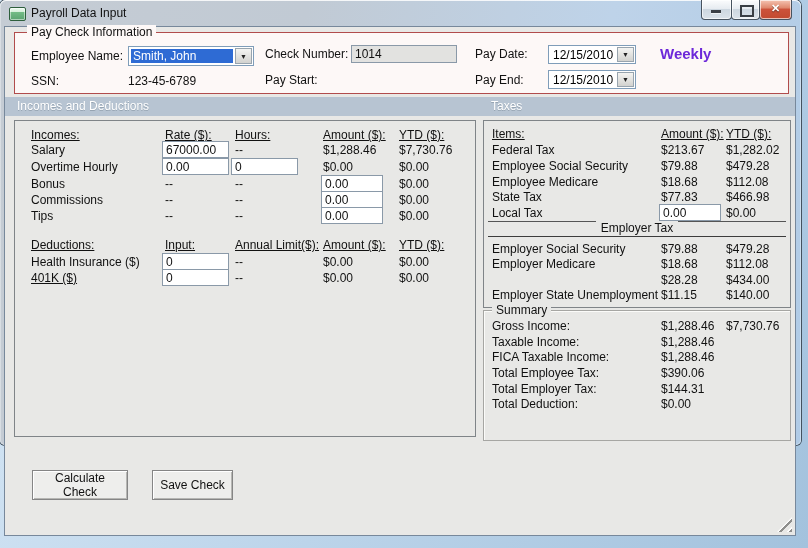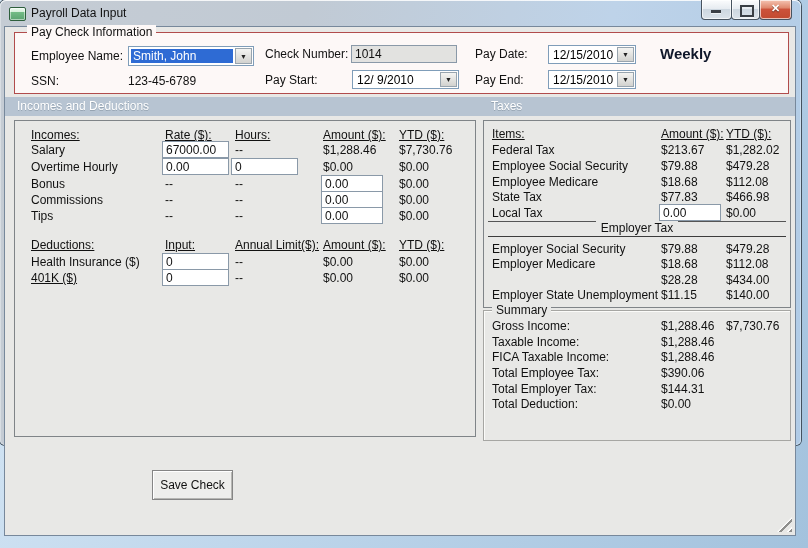--- a/index.html
+++ b/index.html
@@ -58,21 +58,21 @@
     background:linear-gradient(#f4f4f2,#d2d2cf);
     border:1px solid #98a4ae;box-sizing:border-box;
     display:flex;align-items:center;justify-content:center;
     font-size:7px;color:#222;
   }
   .textbox{
     position:absolute;border:1px solid #8a99a8;background:#fff;box-sizing:border-box;
     font-family:"Liberation Sans",sans-serif;font-size:12px;padding:0 3px;color:#111;
   }
   .textbox.ro{background:#e2e2e0;}
-  .weekly{position:absolute;font-size:15px;font-weight:bold;color:#0f172a;}
+  .weekly{position:absolute;font-size:15px;font-weight:bold;color:#6d28d9;}
   
   .band{position:absolute;left:0;right:0;top:70px;height:19px;background:#b7c4d2;}
   .band span{position:absolute;top:2px;font-size:12px;color:#fff;text-shadow:0 1px 0 rgba(90,105,120,.35);}
   
   .panel{position:absolute;background:#e8e8e6;border:1px solid #7f8488;box-sizing:border-box;}
   .panel.left{left:9px;top:93px;width:462px;height:317px;}
   .panel.right{left:478px;top:93px;width:308px;height:188px;}
   .groupbox{position:absolute;border:1px solid #a6a6a3;box-shadow:inset 1px 1px 0 #fbfbf9;box-sizing:border-box;}
   .groupbox.summary{left:478px;top:283px;width:308px;height:131px;}
   .groupbox .box-title{background:#e8e8e6;}
@@ -136,24 +136,20 @@
         <span class="dd">▼</span>
       </div>
 
       <span class="lbl" style="left:16px;top:41px">SSN:</span>
       <span class="lbl" style="left:113px;top:41px">123-45-6789</span>
 
       <span class="lbl" style="left:250px;top:14px">Check Number:</span>
       <input class="textbox ro" style="left: 336px; top: 12px; width: 106px; height: 18px;" value="1014">
 
       <span class="lbl" style="left:250px;top:40px">Pay Start:</span>
-      <div class="combo" style="left:337px;top:37px;width:107px;height:19px">
-        <span class="val">12/ 9/2010</span>
-        <span class="dd">▼</span>
-      </div>
 
       <span class="lbl" style="left:460px;top:14px">Pay Date:</span>
       <div class="combo" style="left:533px;top:12px;width:88px;height:19px">
         <span class="val">12/15/2010</span>
         <span class="dd">▼</span>
       </div>
 
       <span class="lbl" style="left:460px;top:40px">Pay End:</span>
       <div class="combo" style="left:533px;top:37px;width:88px;height:19px">
         <span class="val">12/15/2010</span>
@@ -314,17 +310,18 @@
       <div class="row" style="top:70px">
         <span class="t-item">Total Employer Tax:</span>
         <span class="t-amt">$144.31</span>
       </div>
       <div class="row" style="top:85px">
         <span class="t-item">Total Deduction:</span>
         <span class="t-amt">$0.00</span>
       </div>
     </div>
 
+    <button class="btn" style="left:27px;top:443px;width:96px">Calculate Check</button>
     <button class="btn" style="left:147px;top:443px;width:81px">Save Check</button>
 
     <div class="grip"></div>
   </div>
 </div>
 
 </body></html>

